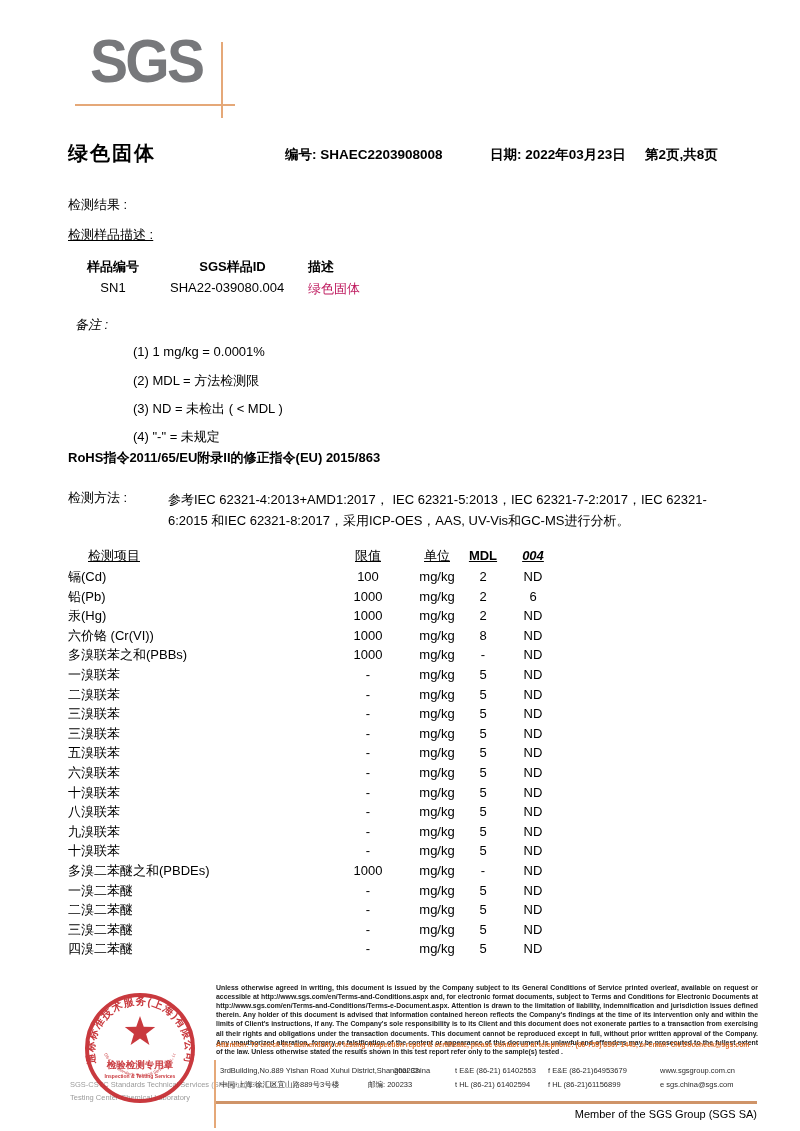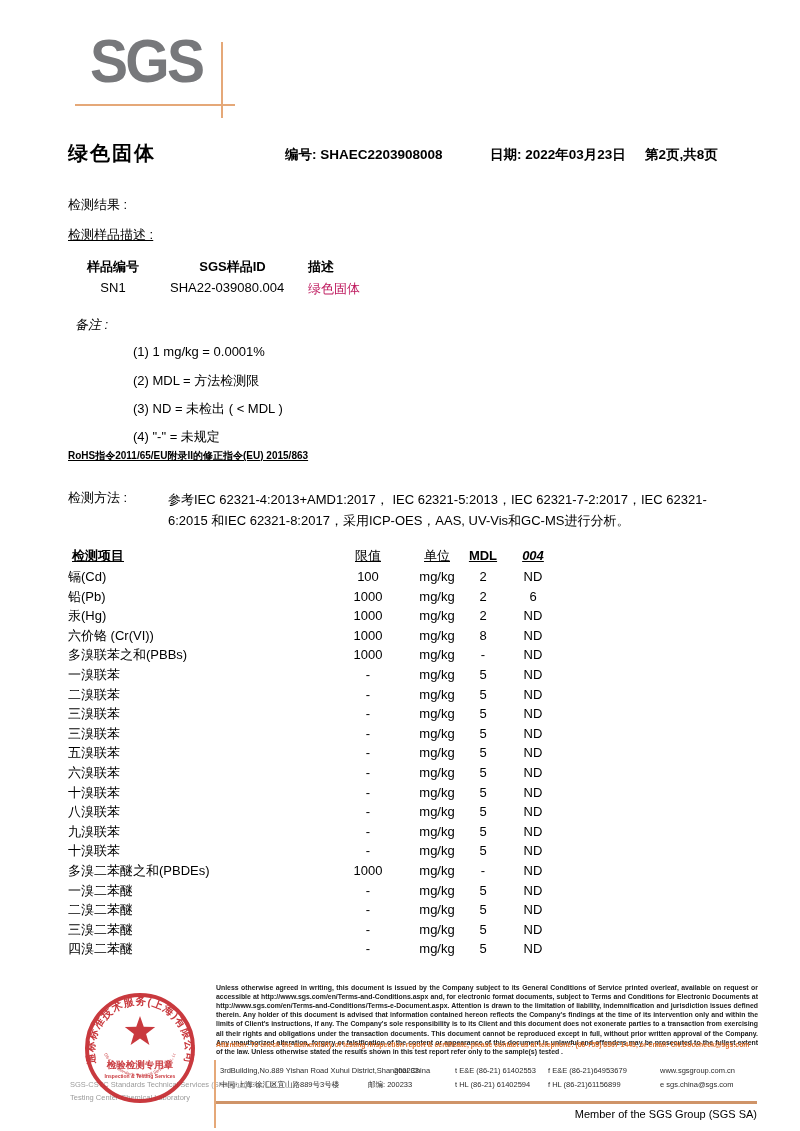--- a/index.html
+++ b/index.html
@@ -28,36 +28,36 @@
   .s-h0{left:80px;top:258px;width:66px;text-align:center;}
   .s-h1{left:170px;top:258px;width:125px;text-align:center;}
   .s-h2{left:308px;top:258px;}
   .s-v0{left:80px;top:280px;width:66px;text-align:center;}
   .s-v1{left:170px;top:280px;width:125px;text-align:left;}
   .s-v2{left:308px;top:280px;color:#be185d;}
   .lbl-notes{left:75px;top:316px;font-style:italic;}
   .note{left:133px;}
   .n0{top:344px;} .n1{top:372px;} .n2{top:400px;text-align:right;} .n3{top:428px;}
 
-  .rohs{left:68px;top:449px;font-size:10px;font-weight:700;text-decoration:underline;}
+  .rohs{left:68px;top:449px;font-size:13px;font-weight:700;}
   .m-lbl{left:68px;top:489px;}
   .m-txt{left:168px;top:489px;width:572px;line-height:21px;}
 
   
   .rt{left:0;top:545px;width:800px;}
   .rt-row{display:flex;padding-left:68px;height:19.6px;line-height:19.6px;font-size:13px;}
   .rt-head{height:22px;line-height:22px;}
   .rt-cell{white-space:nowrap;}
   .c0{width:255px;text-align:left;}
   .c1{width:90px;text-align:center;}
   .c2{width:48px;text-align:center;}
   .c3{width:44px;text-align:center;}
   .c4{width:56px;text-align:center;}
   .rt-head .u{text-decoration:underline;font-weight:400;}
-  .rt-head .c0 .u{margin-left:4px;font-weight:bold;}
+  .rt-head .c0 .u{margin-left:20px;}
   .rt-head .c3 .u{font-weight:700;}
   .rt-head .c4 .u{font-style:italic;font-weight:600;}
 
   
   .company-gray{color:#9b9b9b;font-size:7.5px;}
   .cg1{left:70px;top:1080px;}
   .cg2{left:70px;top:1093px;}
   .stamp{left:80px;top:988px;z-index:3;opacity:.92;}
   .disclaimer{left:216px;top:983px;width:542px;font-size:6.9px;line-height:1.32;
               text-align:justify;color:#1c1c1c;font-weight:600;}

